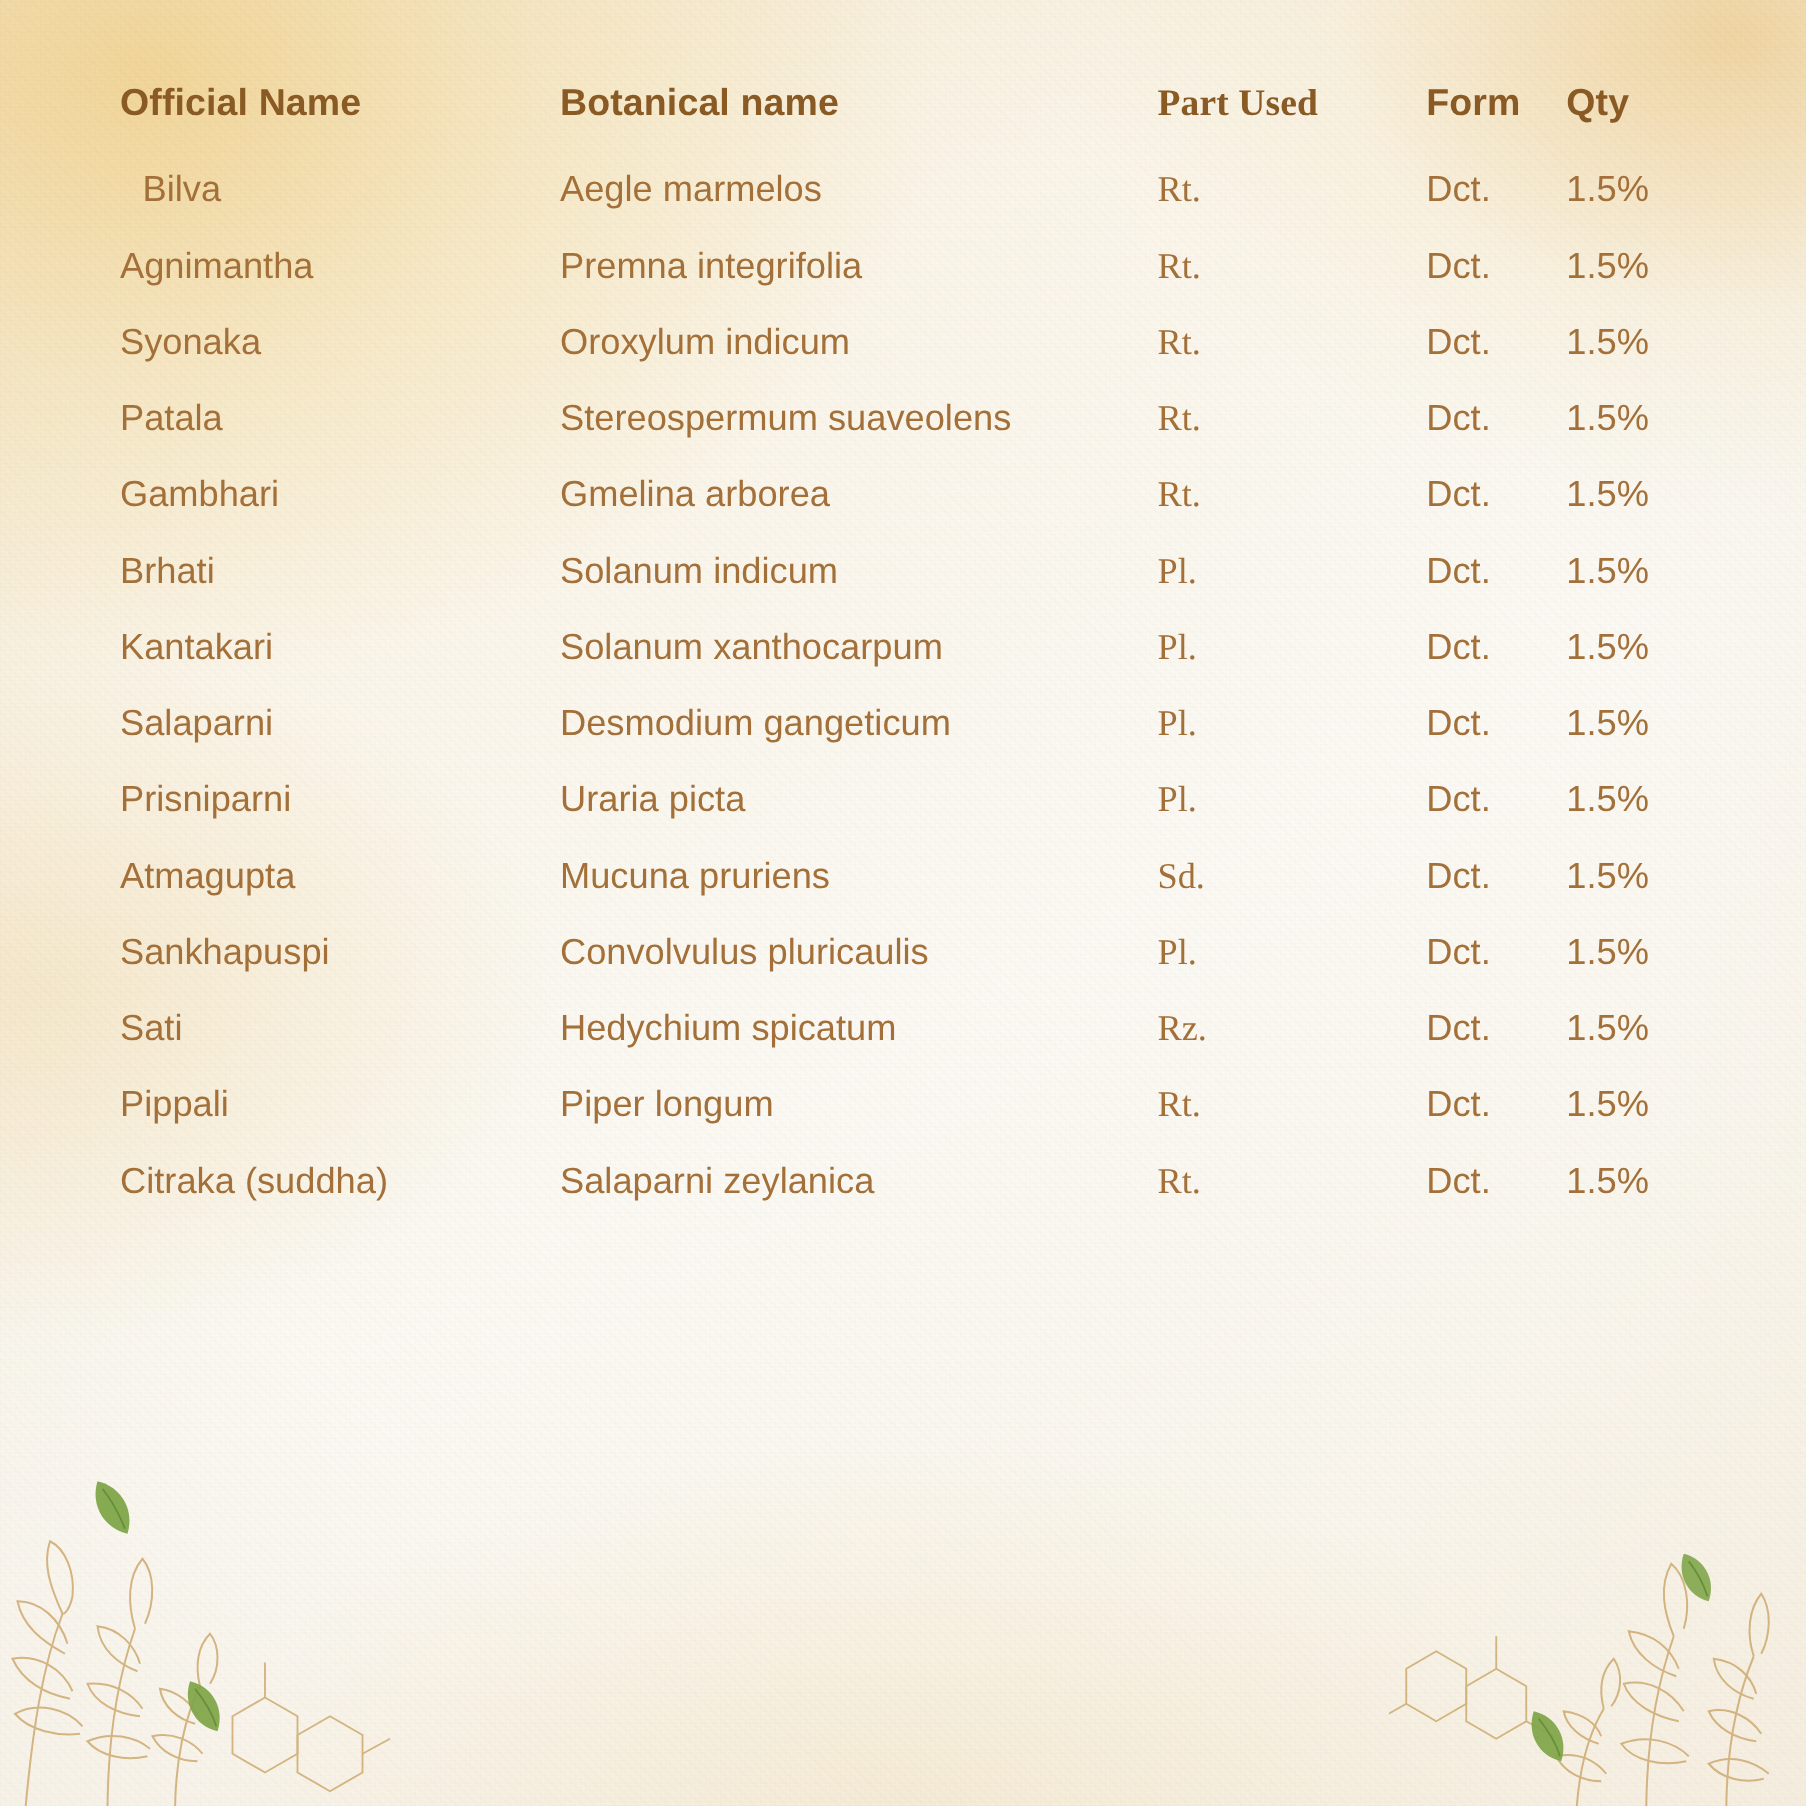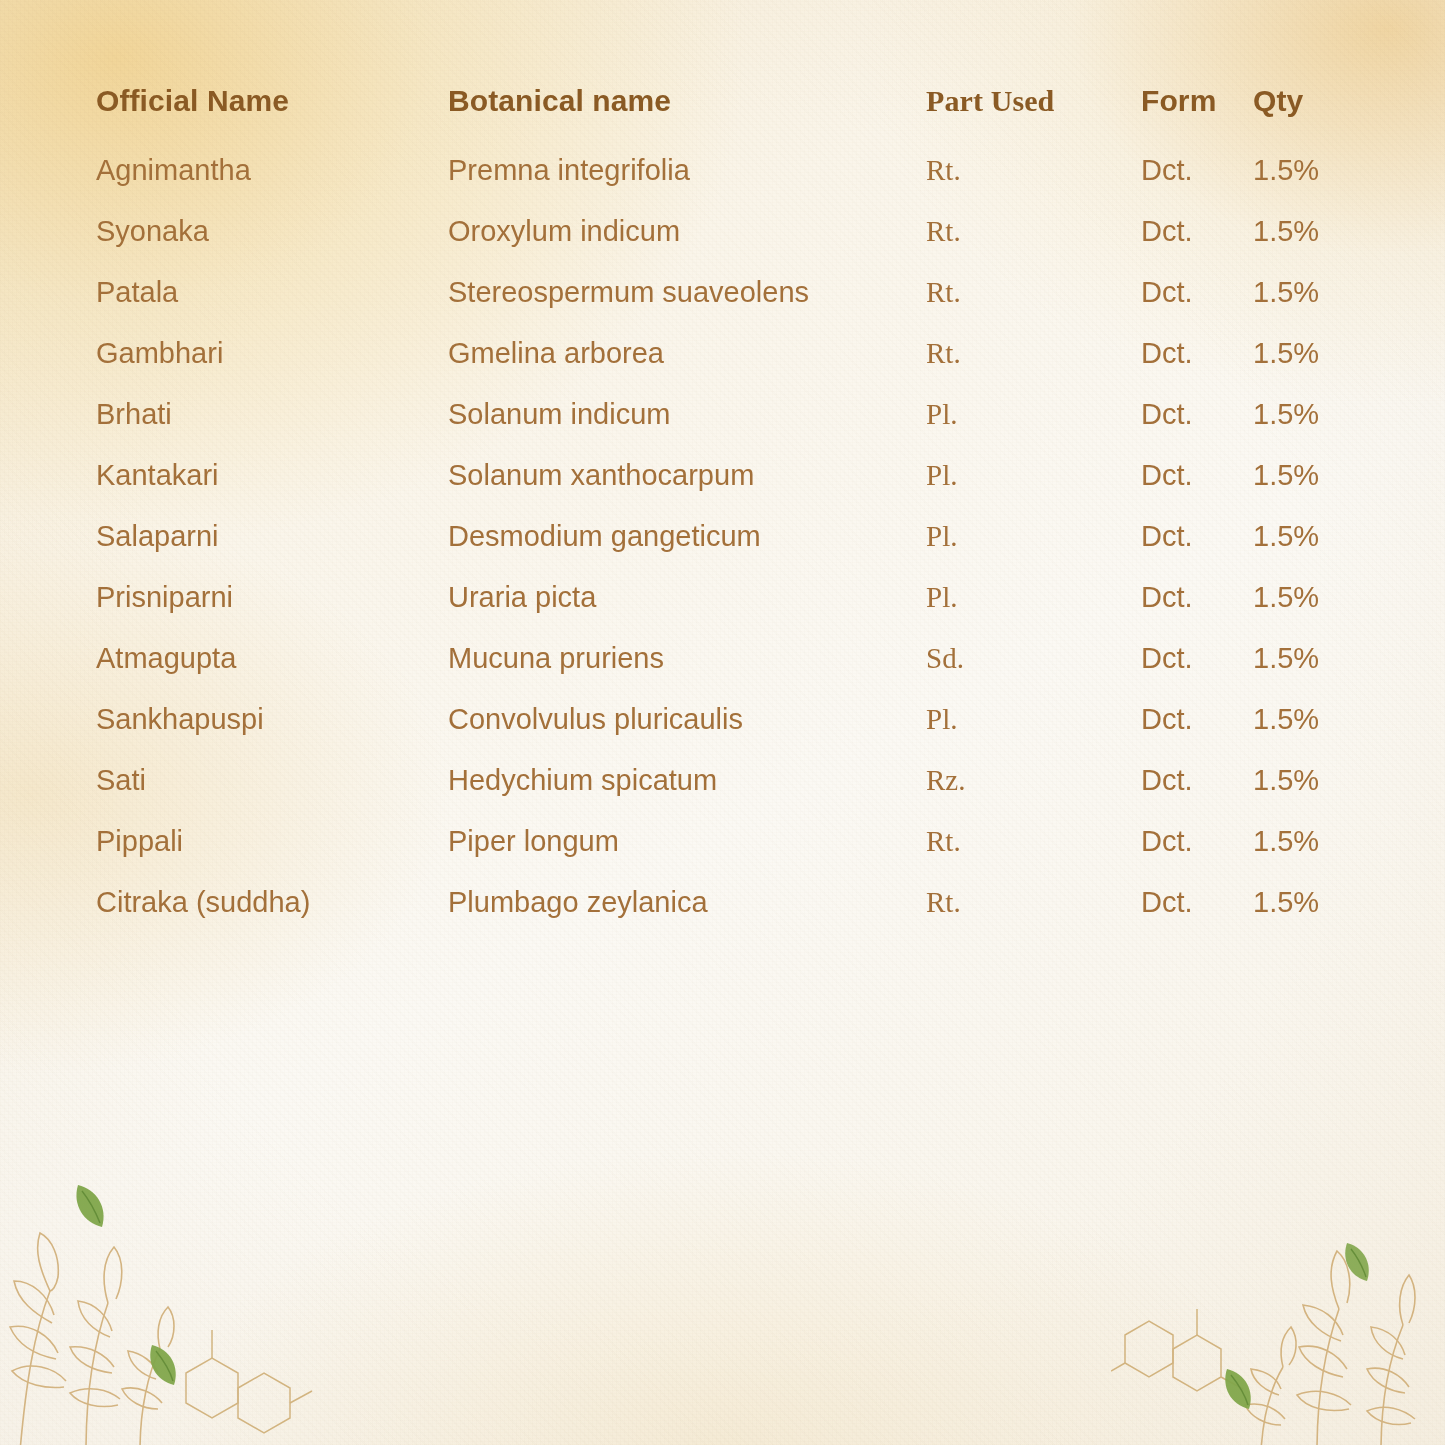--- a/index.html
+++ b/index.html
@@ -51,21 +51,21 @@
     pointer-events: none;
   }
   .deco-bl { left: -10px; bottom: -8px; }
   .deco-br { right: -6px; bottom: -8px; }
 
   #content {
     position: absolute;
     left: 0;
     top: 0;
     width: 1445px;
-    padding-top: 84px;
+    padding-top: 66px;
     box-sizing: border-box;
   }
 
   table.ingredients {
     border-collapse: collapse;
     margin: 0 0 0 96px;
     width: 1255px;
     table-layout: fixed;
   }
 
@@ -186,20 +186,27 @@
         <tr>
           <th class="th-official">Official Name</th>
           <th class="th-botanical">Botanical name</th>
           <th class="th-part">Part Used</th>
           <th class="th-form">Form</th>
           <th class="th-qty">Qty</th>
         </tr>
       </thead>
       <tbody id="table-body">
           <tr>
+            <td class="td-official first">Bilva</td>
+            <td class="td-botanical">Aegle marmelos</td>
+            <td class="td-part">Rt.</td>
+            <td class="td-form">Dct.</td>
+            <td class="td-qty">1.5%</td>
+          </tr>
+          <tr>
             <td class="td-official">Agnimantha</td>
             <td class="td-botanical">Premna integrifolia</td>
             <td class="td-part">Rt.</td>
             <td class="td-form">Dct.</td>
             <td class="td-qty">1.5%</td>
           </tr>
           <tr>
             <td class="td-official">Syonaka</td>
             <td class="td-botanical">Oroxylum indicum</td>
             <td class="td-part">Rt.</td>
@@ -271,21 +278,21 @@
           </tr>
           <tr>
             <td class="td-official">Pippali</td>
             <td class="td-botanical">Piper longum</td>
             <td class="td-part">Rt.</td>
             <td class="td-form">Dct.</td>
             <td class="td-qty">1.5%</td>
           </tr>
           <tr>
             <td class="td-official">Citraka (suddha)</td>
-            <td class="td-botanical">Plumbago zeylanica</td>
+            <td class="td-botanical">Salaparni zeylanica</td>
             <td class="td-part">Rt.</td>
             <td class="td-form">Dct.</td>
             <td class="td-qty">1.5%</td>
           </tr>
         </tbody>
     </table>
   </div>
 
 </div>
 

